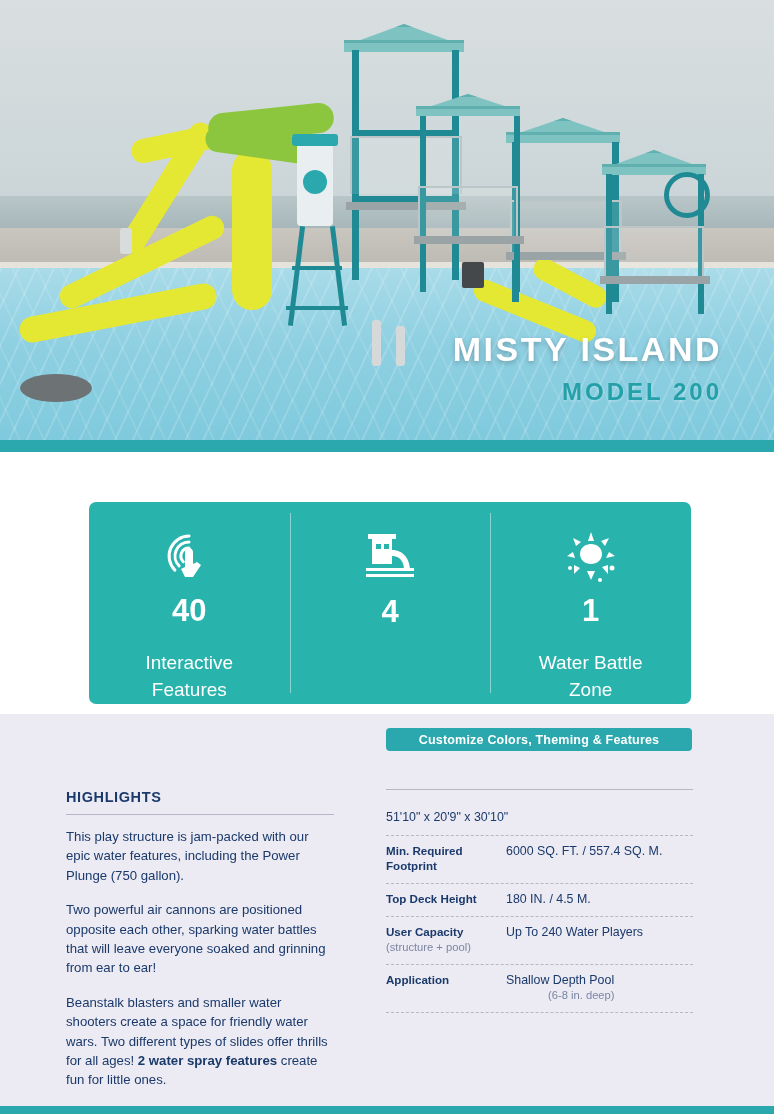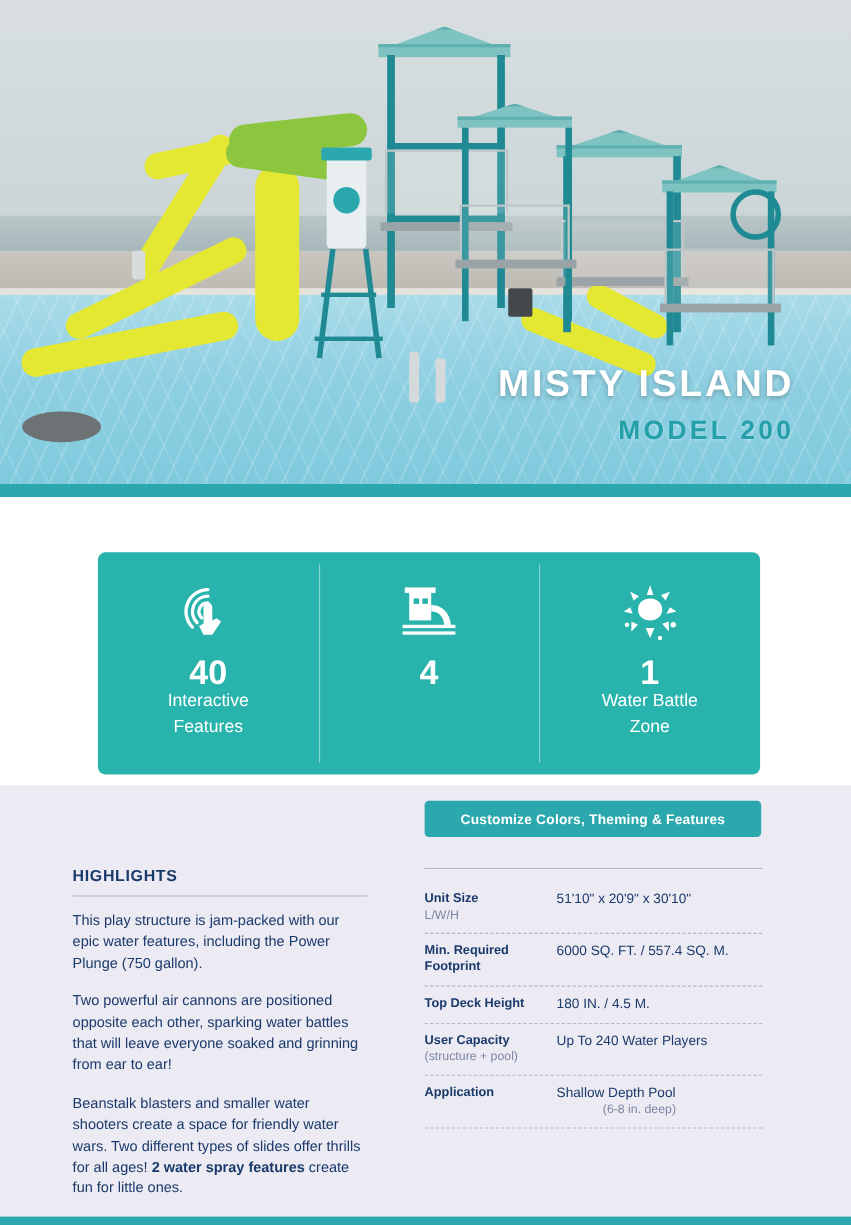--- a/index.html
+++ b/index.html
@@ -141,39 +141,39 @@
     background: rgba(255,255,255,0.45);
   }
   .stat-icon { height: 56px; display: flex; align-items: center; justify-content: center; }
   .stat-num {
     font-size: 31px;
     font-weight: bold;
     margin-top: 12px;
     line-height: 1;
   }
   .stat-label {
-    margin-top: 0;
-    font-size: 16px;
+    margin-top: 24px;
+    font-size: 19px;
     line-height: 1.42;
     text-align: center;
   }
 
   
   .lower {
     position: relative;
     width: 774px;
     height: 400px;
     background: #eceaf2;
   }
   .cta-button {
     position: absolute;
     left: 386px;
     top: 14px;
     width: 306px;
-    height: 33px;
+    height: 23px;
     background: #2aa8ae;
     border: none;
     border-radius: 4px;
     color: #ffffff;
     font-family: "Liberation Sans", sans-serif;
     font-size: 12.5px;
     font-weight: bold;
     letter-spacing: 0.2px;
     cursor: pointer;
   }
@@ -398,24 +398,20 @@
       <div class="sec-rule"></div>
       <p class="hl-p">This play structure is jam-packed with our epic water features, including the Power Plunge (750 gallon).</p>
       <p class="hl-p">Two powerful air cannons are positioned opposite each other, sparking water battles that will leave everyone soaked and grinning from ear to ear!</p>
       <p class="hl-p"><span>Beanstalk blasters and smaller water shooters create a space for friendly water wars. Two different types of slides offer thrills for all ages! </span><b>2 water spray features</b><span> create fun for little ones.</span></p>
     </div>
 
     <div class="col-specs">
       <div class="sec-rule"></div>
 
       <div class="spec-row">
-        <div class="spec-label">
-          <span>Unit Size</span>
-          <span class="spec-sub">L/W/H</span>
-        </div>
         <div class="spec-value">
           <span>51'10" x 20'9" x 30'10"</span>
         </div>
       </div>
 
       <div class="spec-row">
         <div class="spec-label">
           <span>Min. Required Footprint</span>
         </div>
         <div class="spec-value">

